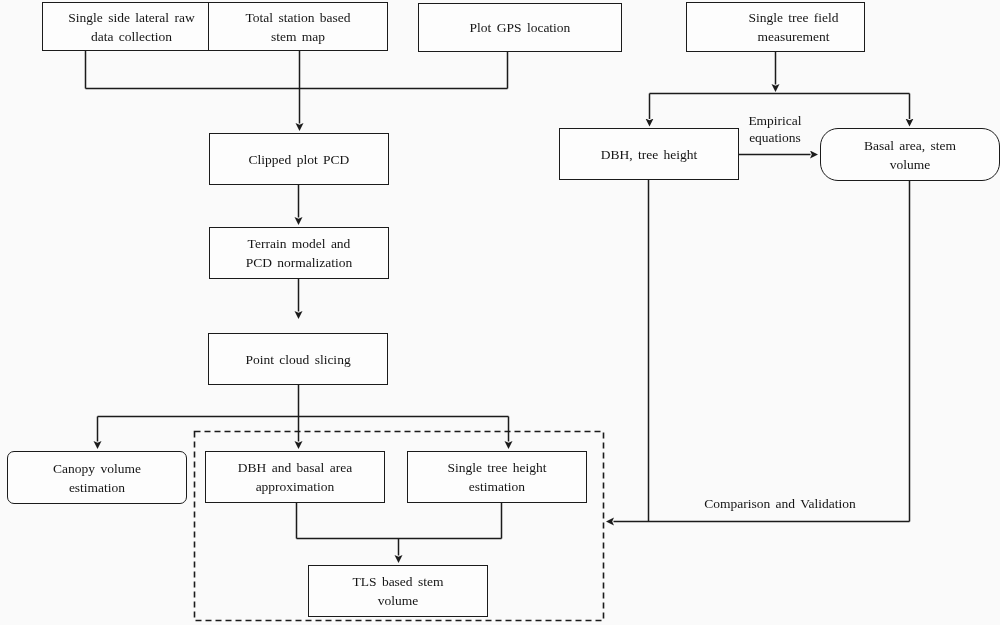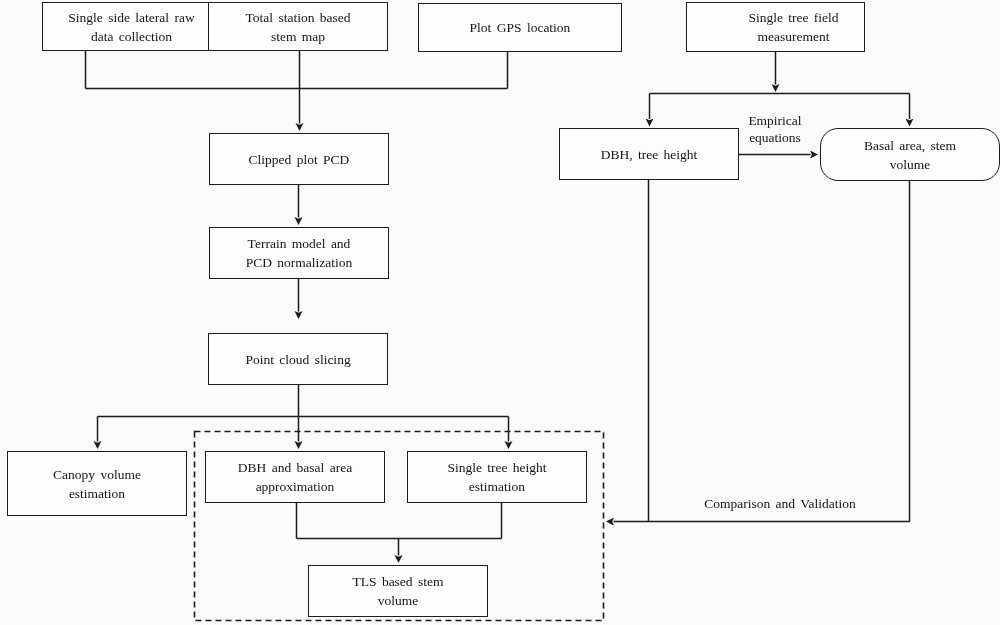--- a/index.html
+++ b/index.html
@@ -131,21 +131,21 @@
 
   <div class="node" style="left:559px;top:128px;width:180px;height:52px;">
     <span class="label">DBH, tree height</span>
   </div>
 
   <div class="node" style="left:820px;top:128px;width:180px;height:53px;border-radius:18px;">
     <span class="label">Basal area, stem
 volume</span>
   </div>
 
-  <div class="node" style="left:7px;top:451px;width:180px;height:65px;">
+  <div class="node" style="left:7px;top:451px;width:180px;height:53px;border-radius:7px;">
     <span class="label">Canopy volume
 estimation</span>
   </div>
 
   <div class="node" style="left:205px;top:451px;width:180px;height:52px;">
     <span class="label">DBH and basal area
 approximation</span>
   </div>
 
   <div class="node" style="left:407px;top:451px;width:180px;height:52px;">

